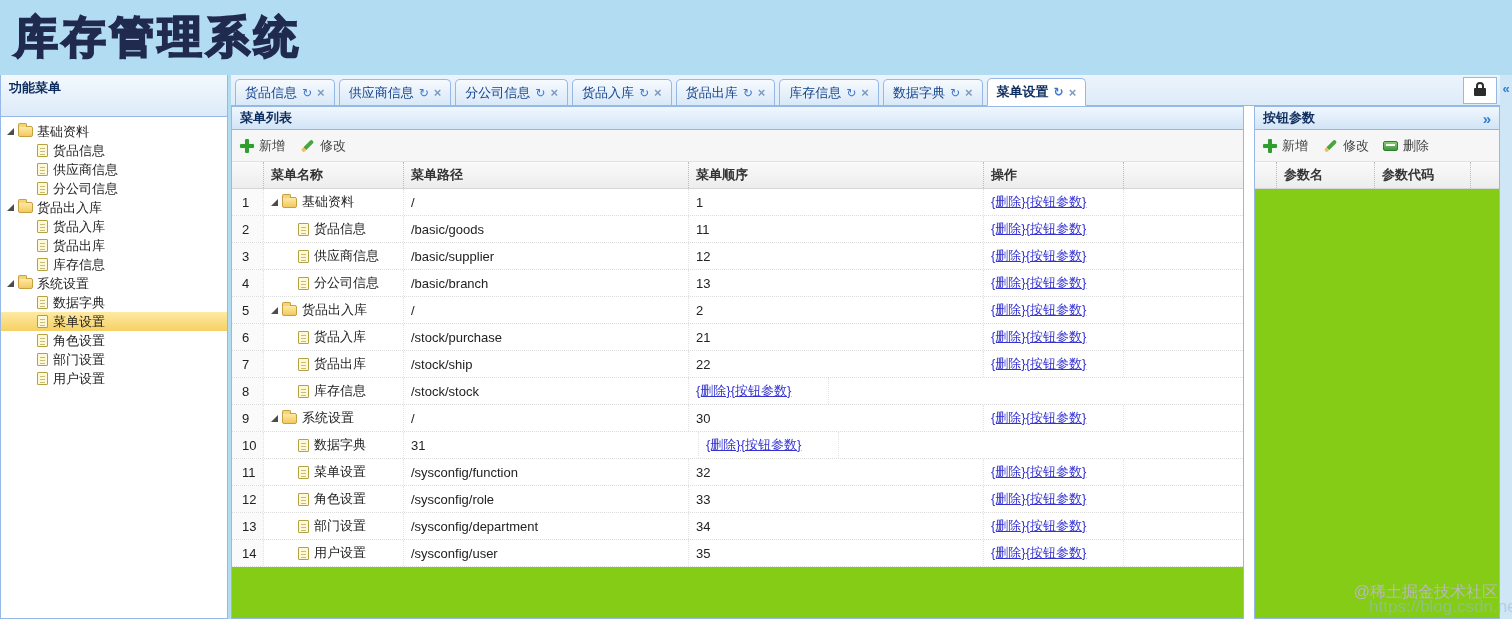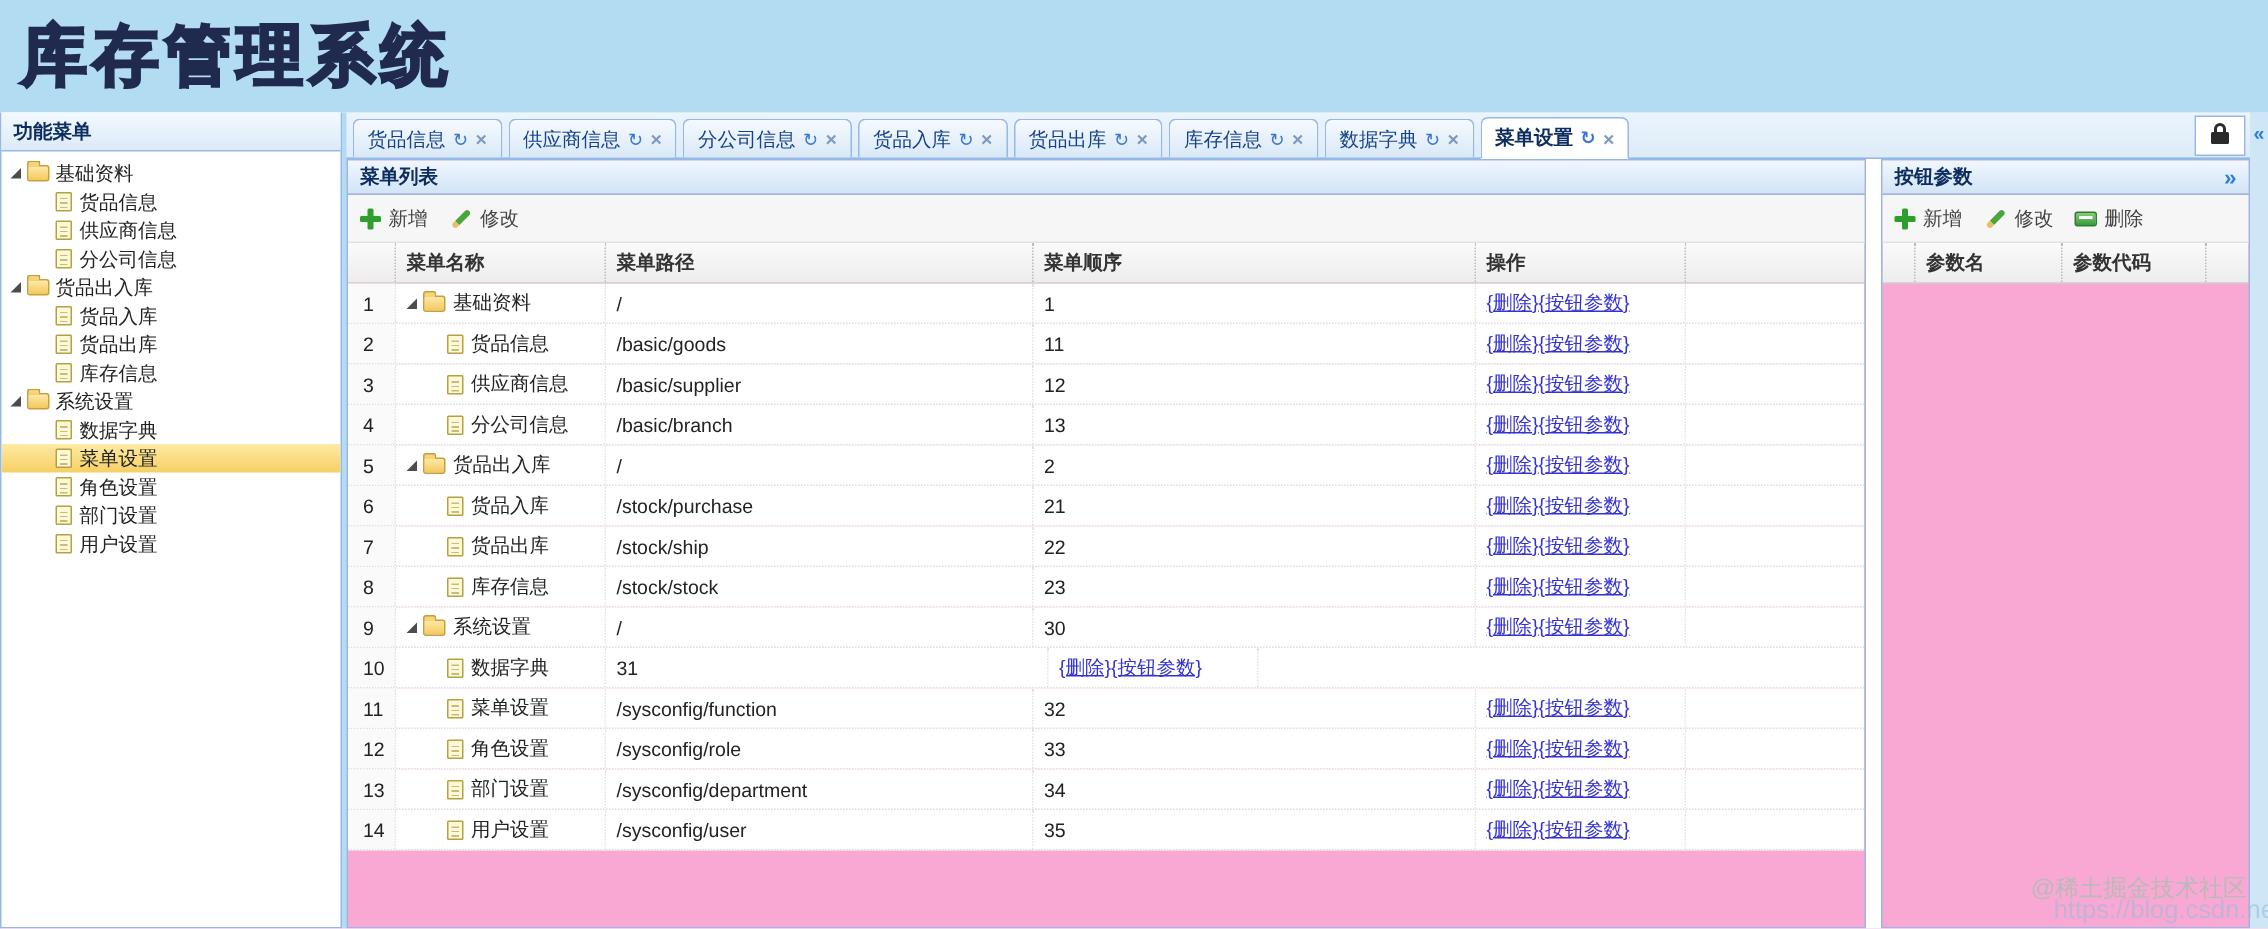--- a/index.html
+++ b/index.html
@@ -9,21 +9,21 @@
 
   
   .app-header { height:75px; background:#b2dcf2; display:flex; align-items:center; padding-left:14px; }
   .app-title { font-size:44px; font-weight:900; color:#20294e; letter-spacing:4px; -webkit-text-stroke:2px #20294e; }
 
   
   .layout { position:absolute; top:75px; left:0; width:1512px; bottom:0; display:flex; background:#b2dcf2; }
 
   
   .west { width:228px; background:#fff; border:1px solid #95B8E7; border-top:none; display:flex; flex-direction:column; margin-right:3px; }
-  .west-header { height:26px; line-height:25px; padding:0 8px; font-weight:bold; color:#0E2D5F;
+  .west-header { height:42px; line-height:25px; padding:0 8px; font-weight:bold; color:#0E2D5F;
                  background:linear-gradient(#F3F9FE,#DCEAF8); border-bottom:1px solid #95B8E7; }
   .tree { padding-top:5px; flex:1; overflow:hidden; }
   .tree-row { display:flex; align-items:center; height:19px; cursor:default; white-space:nowrap; }
   .tree-row.folder { padding-left:6px; gap:4px; }
   .tree-row.leaf { padding-left:36px; gap:5px; }
   .tree-row.selected { background:linear-gradient(#ffeaa4,#f5d063); }
 
   
   .main { flex:1; display:flex; flex-direction:column; min-width:0; }
 
@@ -33,21 +33,21 @@
   .tab { height:26px; display:flex; align-items:center; gap:5px; padding:0 9px; border:1px solid #95B8E7; border-bottom:none;
          border-radius:5px 5px 0 0; background:linear-gradient(#F6FAFE,#D9E8F7); color:#15428b; cursor:pointer; }
   .tab.active { background:#fff; height:28px; margin-bottom:-1px; border-bottom:1px solid #fff; font-weight:bold; color:#0E2D5F; }
   .tab-refresh { color:#3b77d2; font-size:12px; line-height:1; }
   .tab-close { color:#7e99c0; font-size:13px; font-weight:bold; line-height:1; }
   .lock-btn { margin-left:auto; margin-right:3px; align-self:center; width:34px; height:27px; background:#fff;
               border:1px solid #95B8E7; display:flex; align-items:center; justify-content:center; cursor:pointer; }
 
   
   .content { flex:1; display:flex; background:#fff; gap:10px; min-height:0; }
-  .panel { border:1px solid #95B8E7; display:flex; flex-direction:column; background:#f9a8d4; min-width:0; }
+  .panel { border:1px solid #95B8E7; display:flex; flex-direction:column; background:#84cc16; min-width:0; }
   .panel.center { flex:1; }
   .panel.east { width:246px; }
   .panel-title { height:23px; line-height:22px; padding:0 8px; font-weight:bold; color:#0E2D5F;
                  background:linear-gradient(#F0F7FE,#D2E4F6); border-bottom:1px solid #95B8E7;
                  display:flex; align-items:center; }
   .panel-collapse { margin-left:auto; color:#2f7fd1; font-weight:bold; font-size:15px; line-height:1; cursor:pointer; }
 
   .toolbar { height:32px; background:#F6F6F6; border-bottom:1px solid #e2e2e2; display:flex; align-items:center; padding-left:8px; gap:14px; }
   .tool-btn { display:flex; align-items:center; gap:5px; color:#444; cursor:pointer; }
 
@@ -363,21 +363,20 @@
                   <div class="cell col-fill"></div>
                 </div>
                 <div class="grid-row">
                   <div class="cell col-num">8</div>
                   <div class="cell col-name">
                     <span class="leaf-indent"></span>
                     <span class="icon-file"></span>
                     <span class="name-label">库存信息</span>
                   </div>
                   <div class="cell col-path">/stock/stock</div>
-                  <div class="cell col-order">23</div>
                   <div class="cell col-ops">
                     <a class="ops-link">{删除}</a>
                     <a class="ops-link">{按钮参数}</a>
                   </div>
                   <div class="cell col-fill"></div>
                 </div>
                 <div class="grid-row">
                   <div class="cell col-num">9</div>
                   <div class="cell col-name">
                     <span class="icon-tri"></span>

